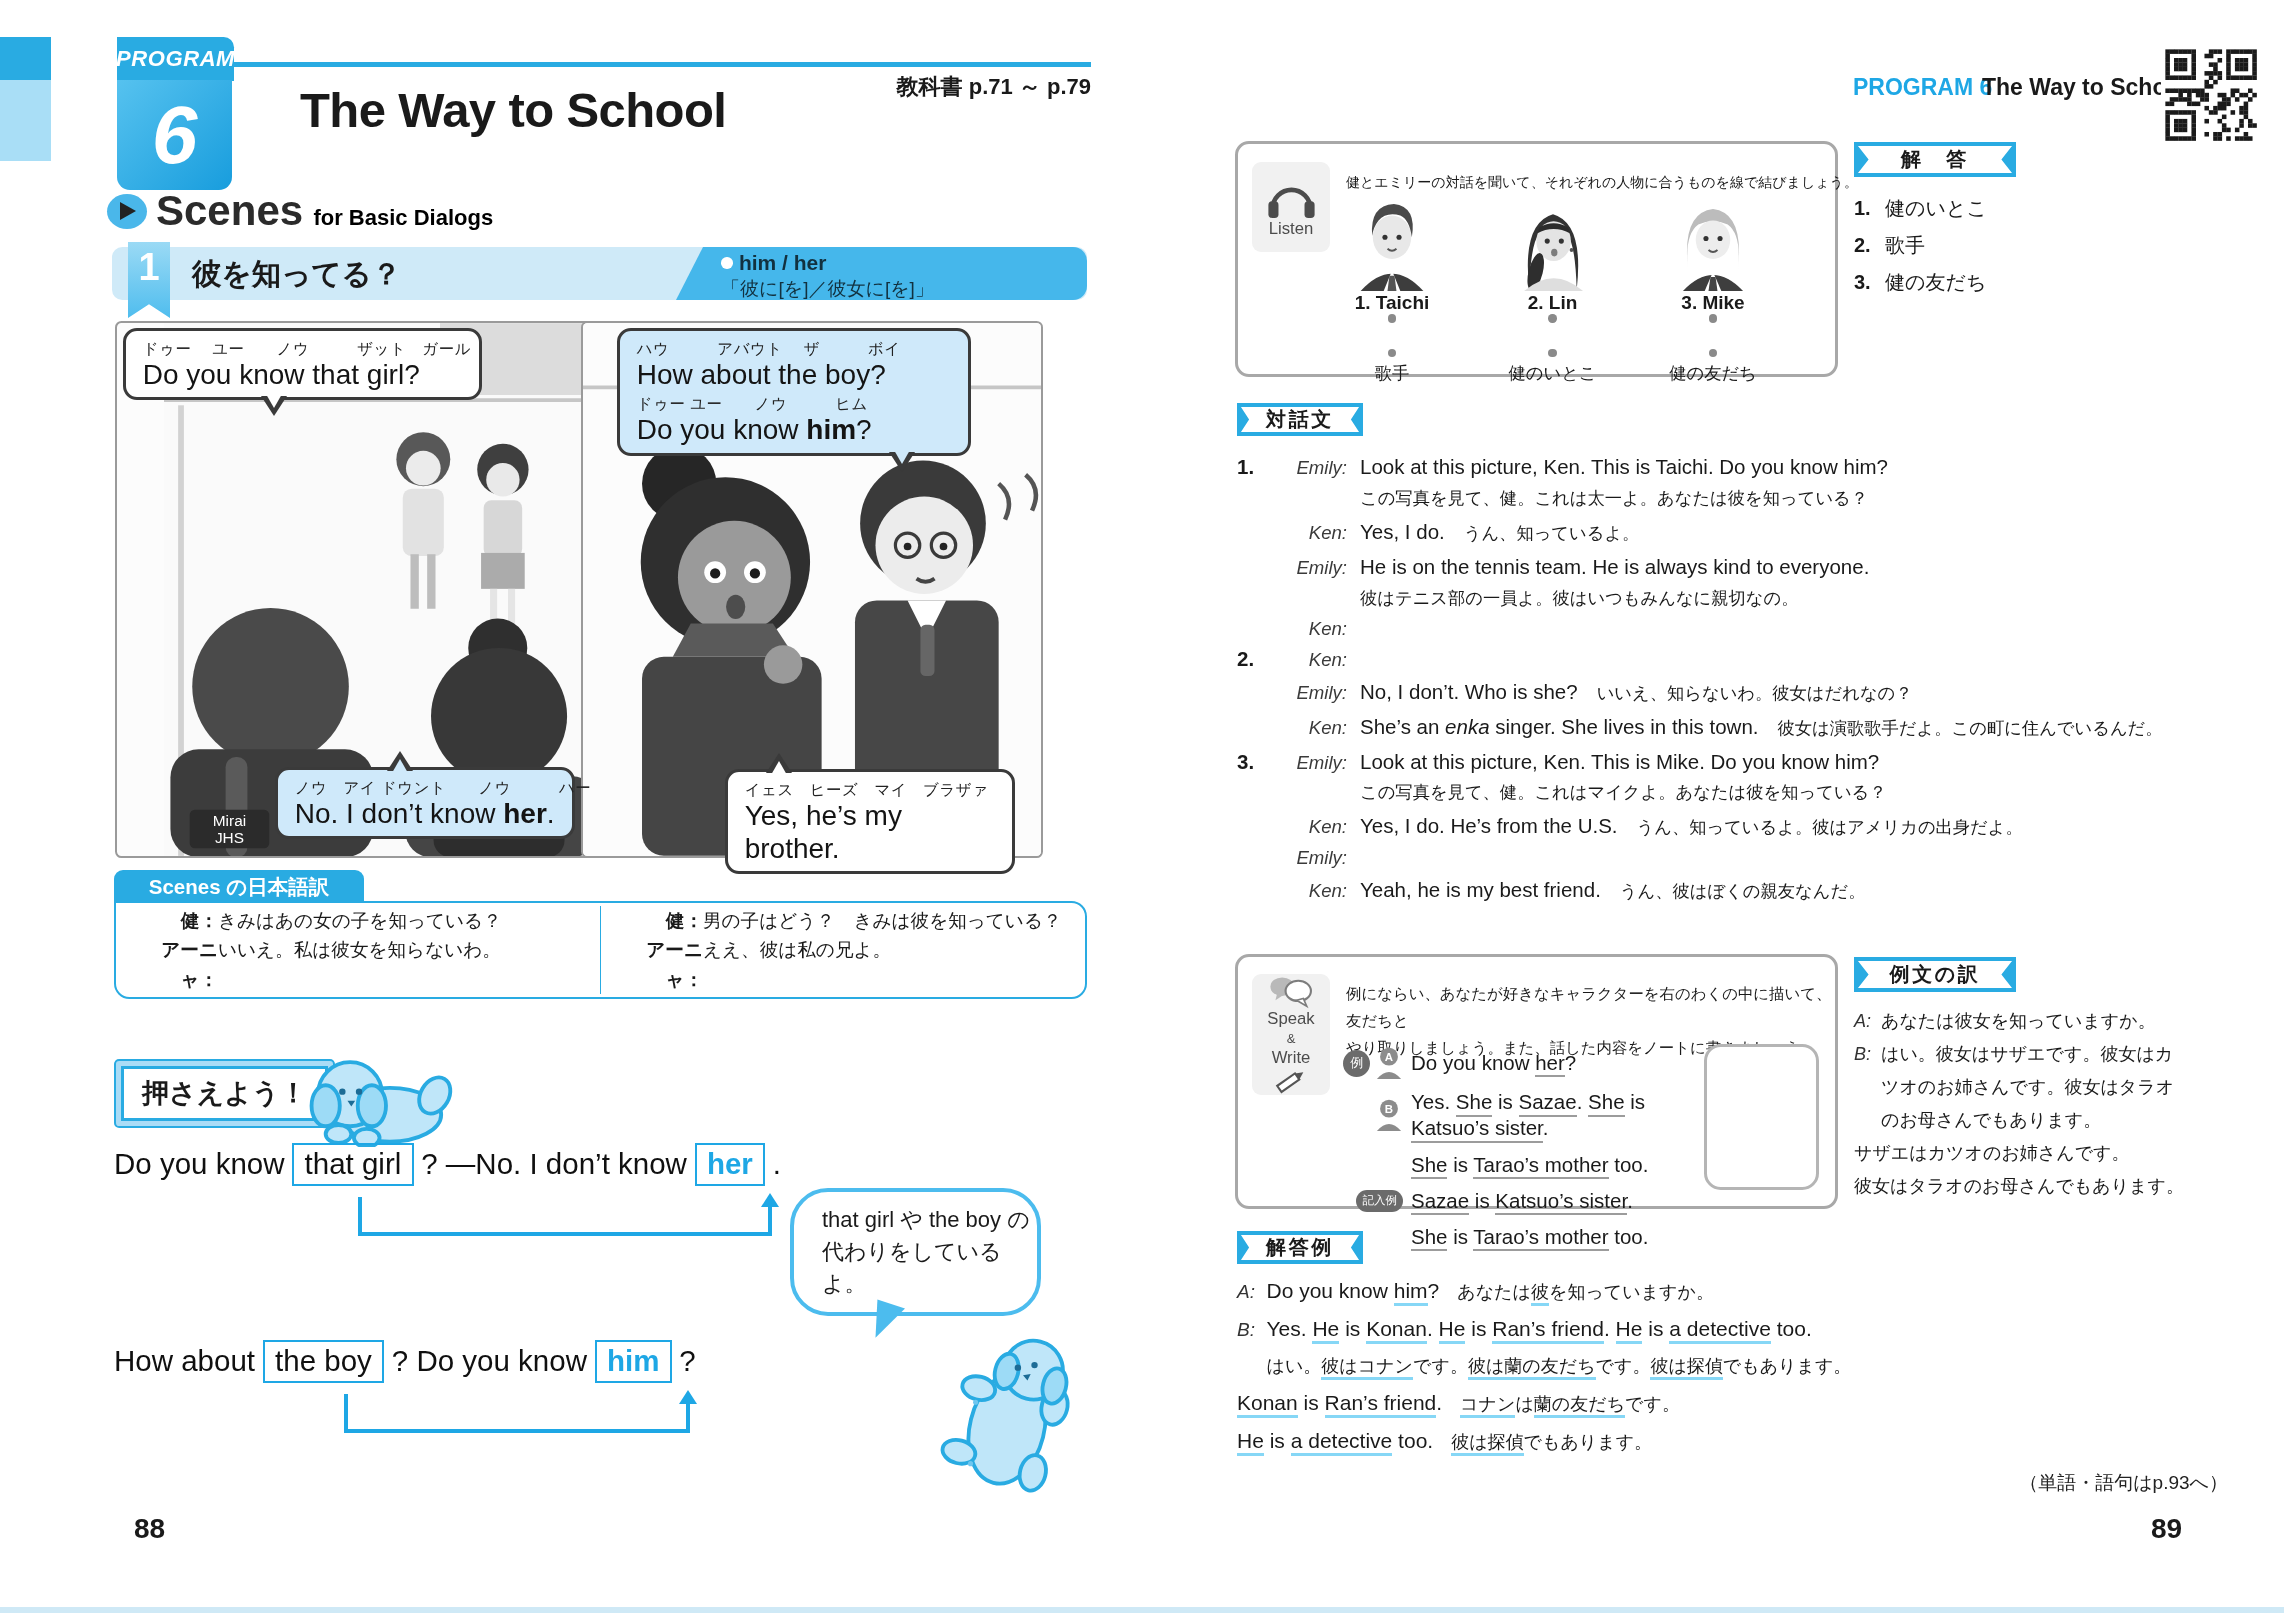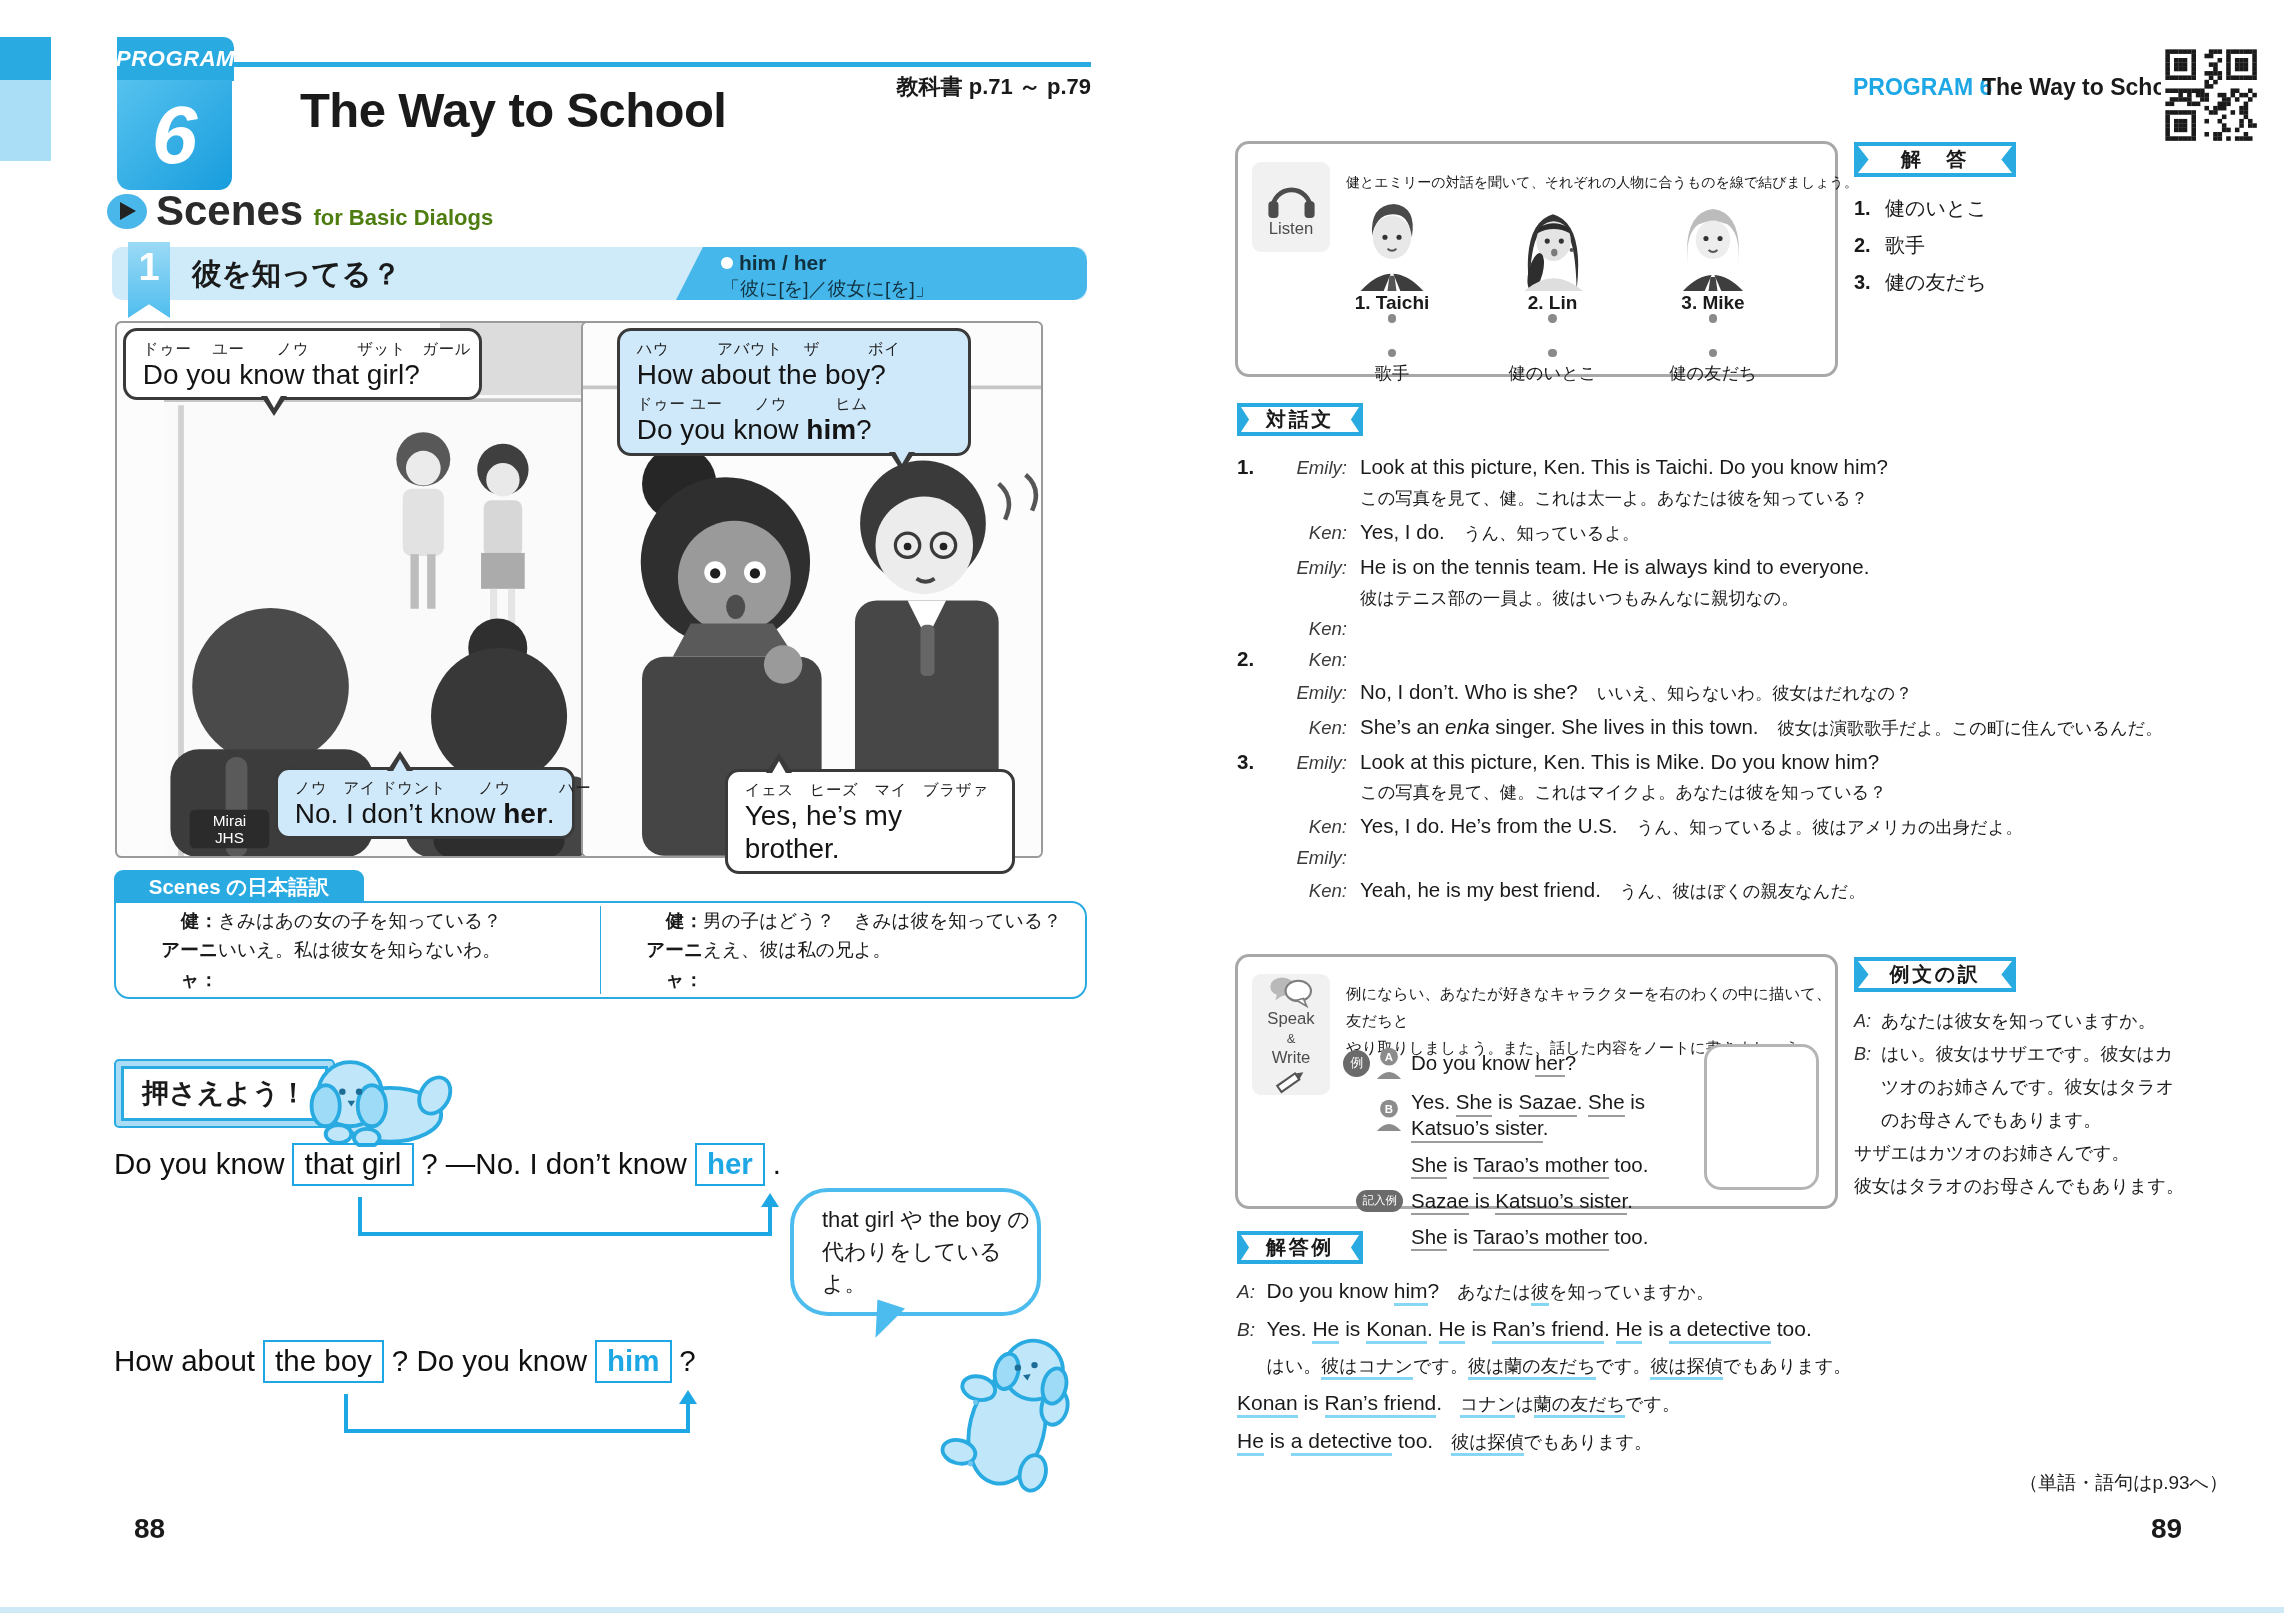--- a/index.html
+++ b/index.html
@@ -18,21 +18,21 @@
            color:#fff;font-weight:bold;font-size:82px;font-style:italic;}
   .hrule{left:234px;top:62px;width:857px;height:5.1px;background:#29abe2;}
   .kyokasho{left:706px;top:72px;width:385px;text-align:right;font-size:22px;font-weight:bold;}
   .l-title{left:300px;top:82px;font-size:49px;font-weight:bold;letter-spacing:-0.6px;}
   
   .scenes-row{left:107px;top:187px;display:flex;align-items:baseline;}
   .play-ic{width:40px;height:35px;background:#4ab7ea;border-radius:50%;position:relative;align-self:center;margin-right:9px;}
   .play-ic:after{content:"";position:absolute;left:13px;top:8.3px;border-left:16.7px solid #222;
                  border-top:9px solid transparent;border-bottom:9px solid transparent;}
   .scenes-t{font-size:42px;font-weight:bold;color:#2b2b2b;}
-  .scenes-sub{font-size:22px;font-weight:bold;margin-left:10.3px;color:#4d7c0f;}
+  .scenes-sub{font-size:22px;font-weight:bold;margin-left:10.3px;color:#000000;}
   
   .secbar{left:112px;top:247px;width:975px;height:53px;background:#cfeaf8;border-radius:10.3px;}
   .secbar-right{position:absolute;right:0;top:0;width:411px;height:53px;background:#45b7eb;
                 border-radius:0 14px 14px 0;clip-path:polygon(27px 0,100% 0,100% 100%,0 100%);
                 padding:3.8px 0 0 45px;box-sizing:border-box;}
   .sec-point1{font-size:21px;font-weight:bold;display:flex;align-items:center;gap:6.4px;color:#12313f;}
   .sec-point1 .wdot{width:11.5px;height:11.5px;border-radius:50%;background:#fff;display:inline-block;}
   .sec-point2{font-size:19px;color:#12313f;margin-top:1.3px;}
   .sec-num{left:128px;top:242px;width:42px;height:76px;background:linear-gradient(180deg,#9bdaf5,#4fbdee);
            color:#fff;font-size:38px;font-weight:bold;display:flex;justify-content:center;

